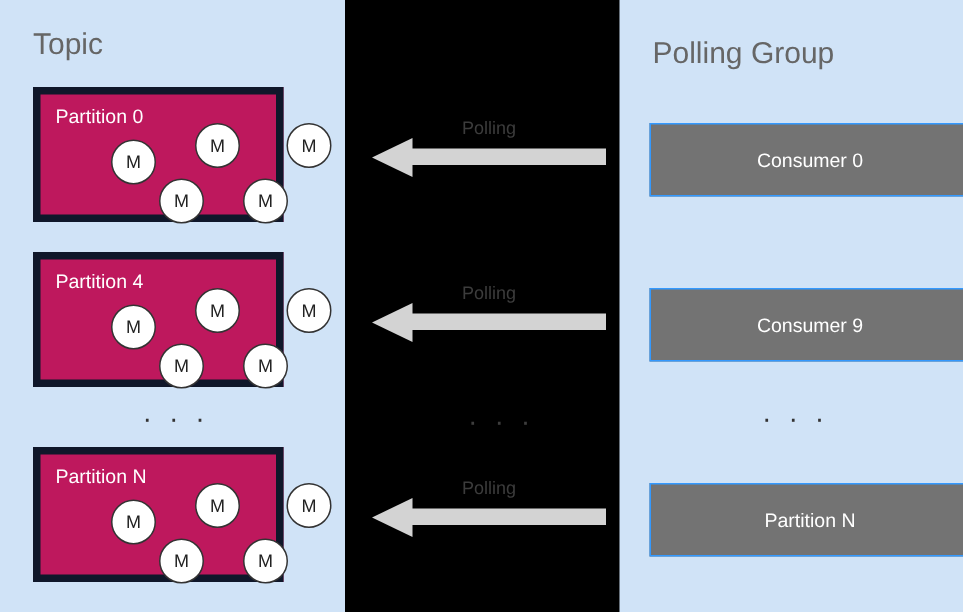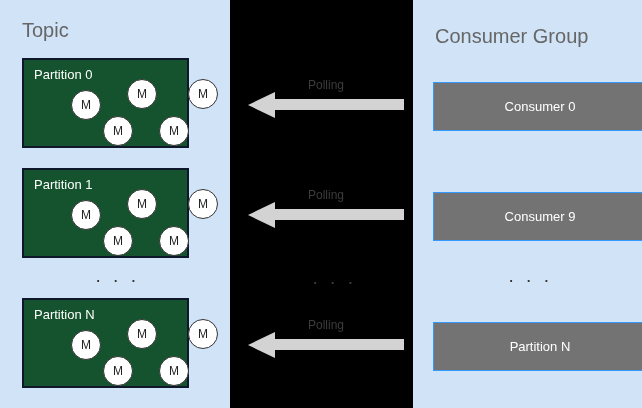--- a/index.html
+++ b/index.html
@@ -43,22 +43,22 @@
     line-height: 20px;
     white-space: nowrap;
   }
   #topic-title { left: 22px; top: 20px; }
   #consumer-title { left: 22px; top: 26px; }
 
   .partition-box {
     position: absolute;
     left: 22px;
     width: 167px;
-    background: #14532d;
-    border: 2px solid #0f172a;
+    background: #be185d;
+    border: 5px solid #0f172a;
     box-sizing: border-box;
   }
   .partition-label {
     position: absolute;
     left: 10px;
     top: 7px;
     color: #ffffff;
     font-size: 13px;
     line-height: 15px;
     white-space: nowrap;
@@ -142,21 +142,21 @@
     <div id="partitions-container">
         <div class="partition-box" style="top: 58px; height: 90px;">
           <div class="partition-label">Partition 0</div>
           <div class="msg" style="left: 47px; top: 30px;">M</div>
           <div class="msg" style="left: 103px; top: 19px;">M</div>
           <div class="msg" style="left: 164px; top: 19px;">M</div>
           <div class="msg" style="left: 79px; top: 56px;">M</div>
           <div class="msg" style="left: 135px; top: 56px;">M</div>
         </div>
         <div class="partition-box" style="top: 168px; height: 90px;">
-          <div class="partition-label">Partition 1</div>
+          <div class="partition-label">Partition 4</div>
           <div class="msg" style="left: 47px; top: 30px;">M</div>
           <div class="msg" style="left: 103px; top: 19px;">M</div>
           <div class="msg" style="left: 164px; top: 19px;">M</div>
           <div class="msg" style="left: 79px; top: 56px;">M</div>
           <div class="msg" style="left: 135px; top: 56px;">M</div>
         </div>
         <div class="partition-box" style="top: 298px; height: 90px;">
           <div class="partition-label">Partition N</div>
           <div class="msg" style="left: 47px; top: 30px;">M</div>
           <div class="msg" style="left: 103px; top: 19px;">M</div>
@@ -183,21 +183,21 @@
         <div class="arrow-group" style="top: 318px; left: 10px; height: 46px;">
           <div class="polling-label">Polling</div>
           <div class="arrow-shaft"></div>
           <div class="arrow-head"></div>
         </div>
       </div>
     <div class="ellipsis dark-bg" id="broker-ellipsis" style="left:74px; top:272px;">· · ·</div>
   </div>
 
   <div class="panel" id="consumer-panel">
-    <div class="panel-title" id="consumer-title">Consumer Group</div>
+    <div class="panel-title" id="consumer-title">Polling Group</div>
   </div>
   <div id="consumers-container">
       <div class="consumer-box" style="top: 82px;">Consumer 0</div>
       <div class="consumer-box" style="top: 192px;">Consumer 9</div>
       <div class="consumer-box" style="top: 322px;">Partition N</div>
     </div>
   <div class="ellipsis" id="consumer-ellipsis" style="left:508px; top:270px;">· · ·</div>
 
 </div>
 

